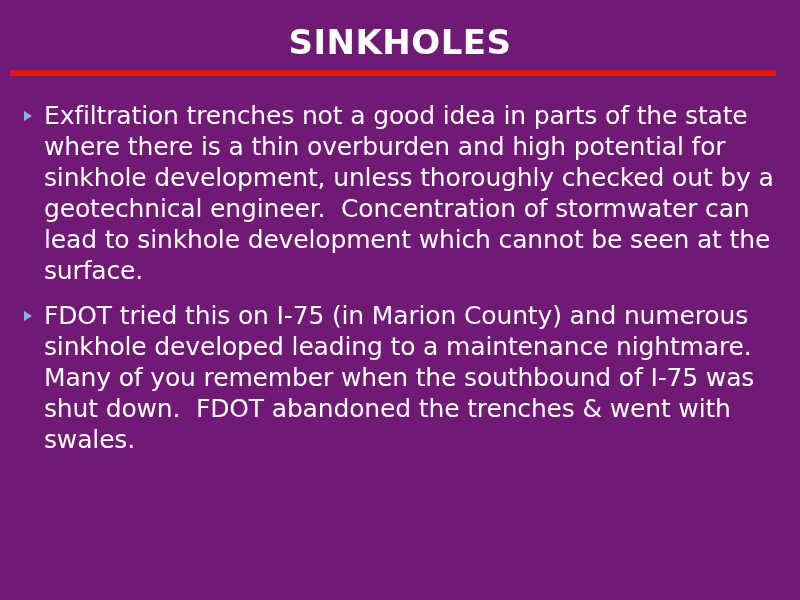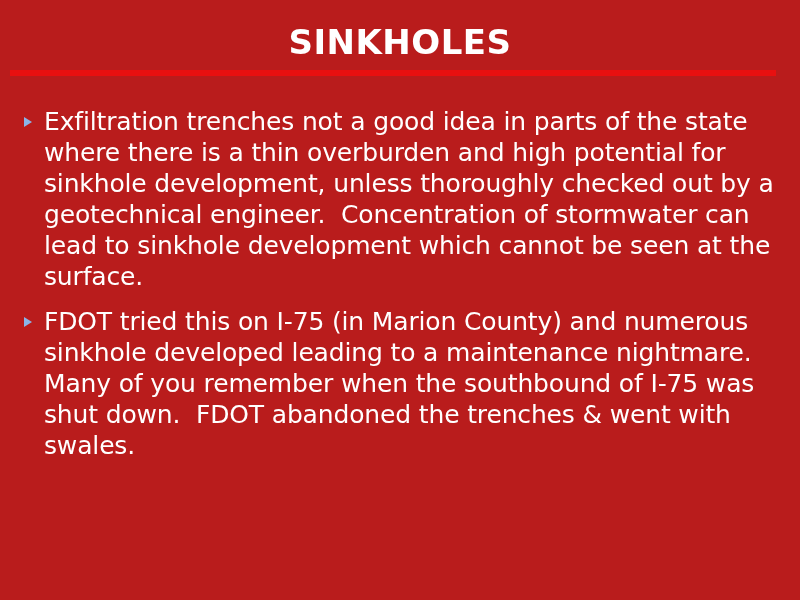--- a/index.html
+++ b/index.html
@@ -13,21 +13,21 @@
     height: 600px;
     overflow: hidden;
     background: #030350;
     font-family: "DejaVu Sans", sans-serif;
   }
 
   .slide {
     position: relative;
     width: 800px;
     height: 600px;
-    background: #b91c1c;
+    background: #701a75;
     box-sizing: border-box;
   }
 
   
   .title-block {
     position: absolute;
     left: 0;
     top: 22px;
     width: 800px;
     text-align: center;
@@ -50,21 +50,21 @@
     top: 70px;
     width: 766px;
     height: 6px;
     background: #e81010;
   }
 
   
   .body-block {
     position: absolute;
     left: 24px;
-    top: 106px;
+    top: 100px;
     width: 760px;
   }
 
   .bullet-row {
     display: flex;
     align-items: flex-start;
     margin-bottom: 14px;
   }
 
   .bullet-row:last-child {

